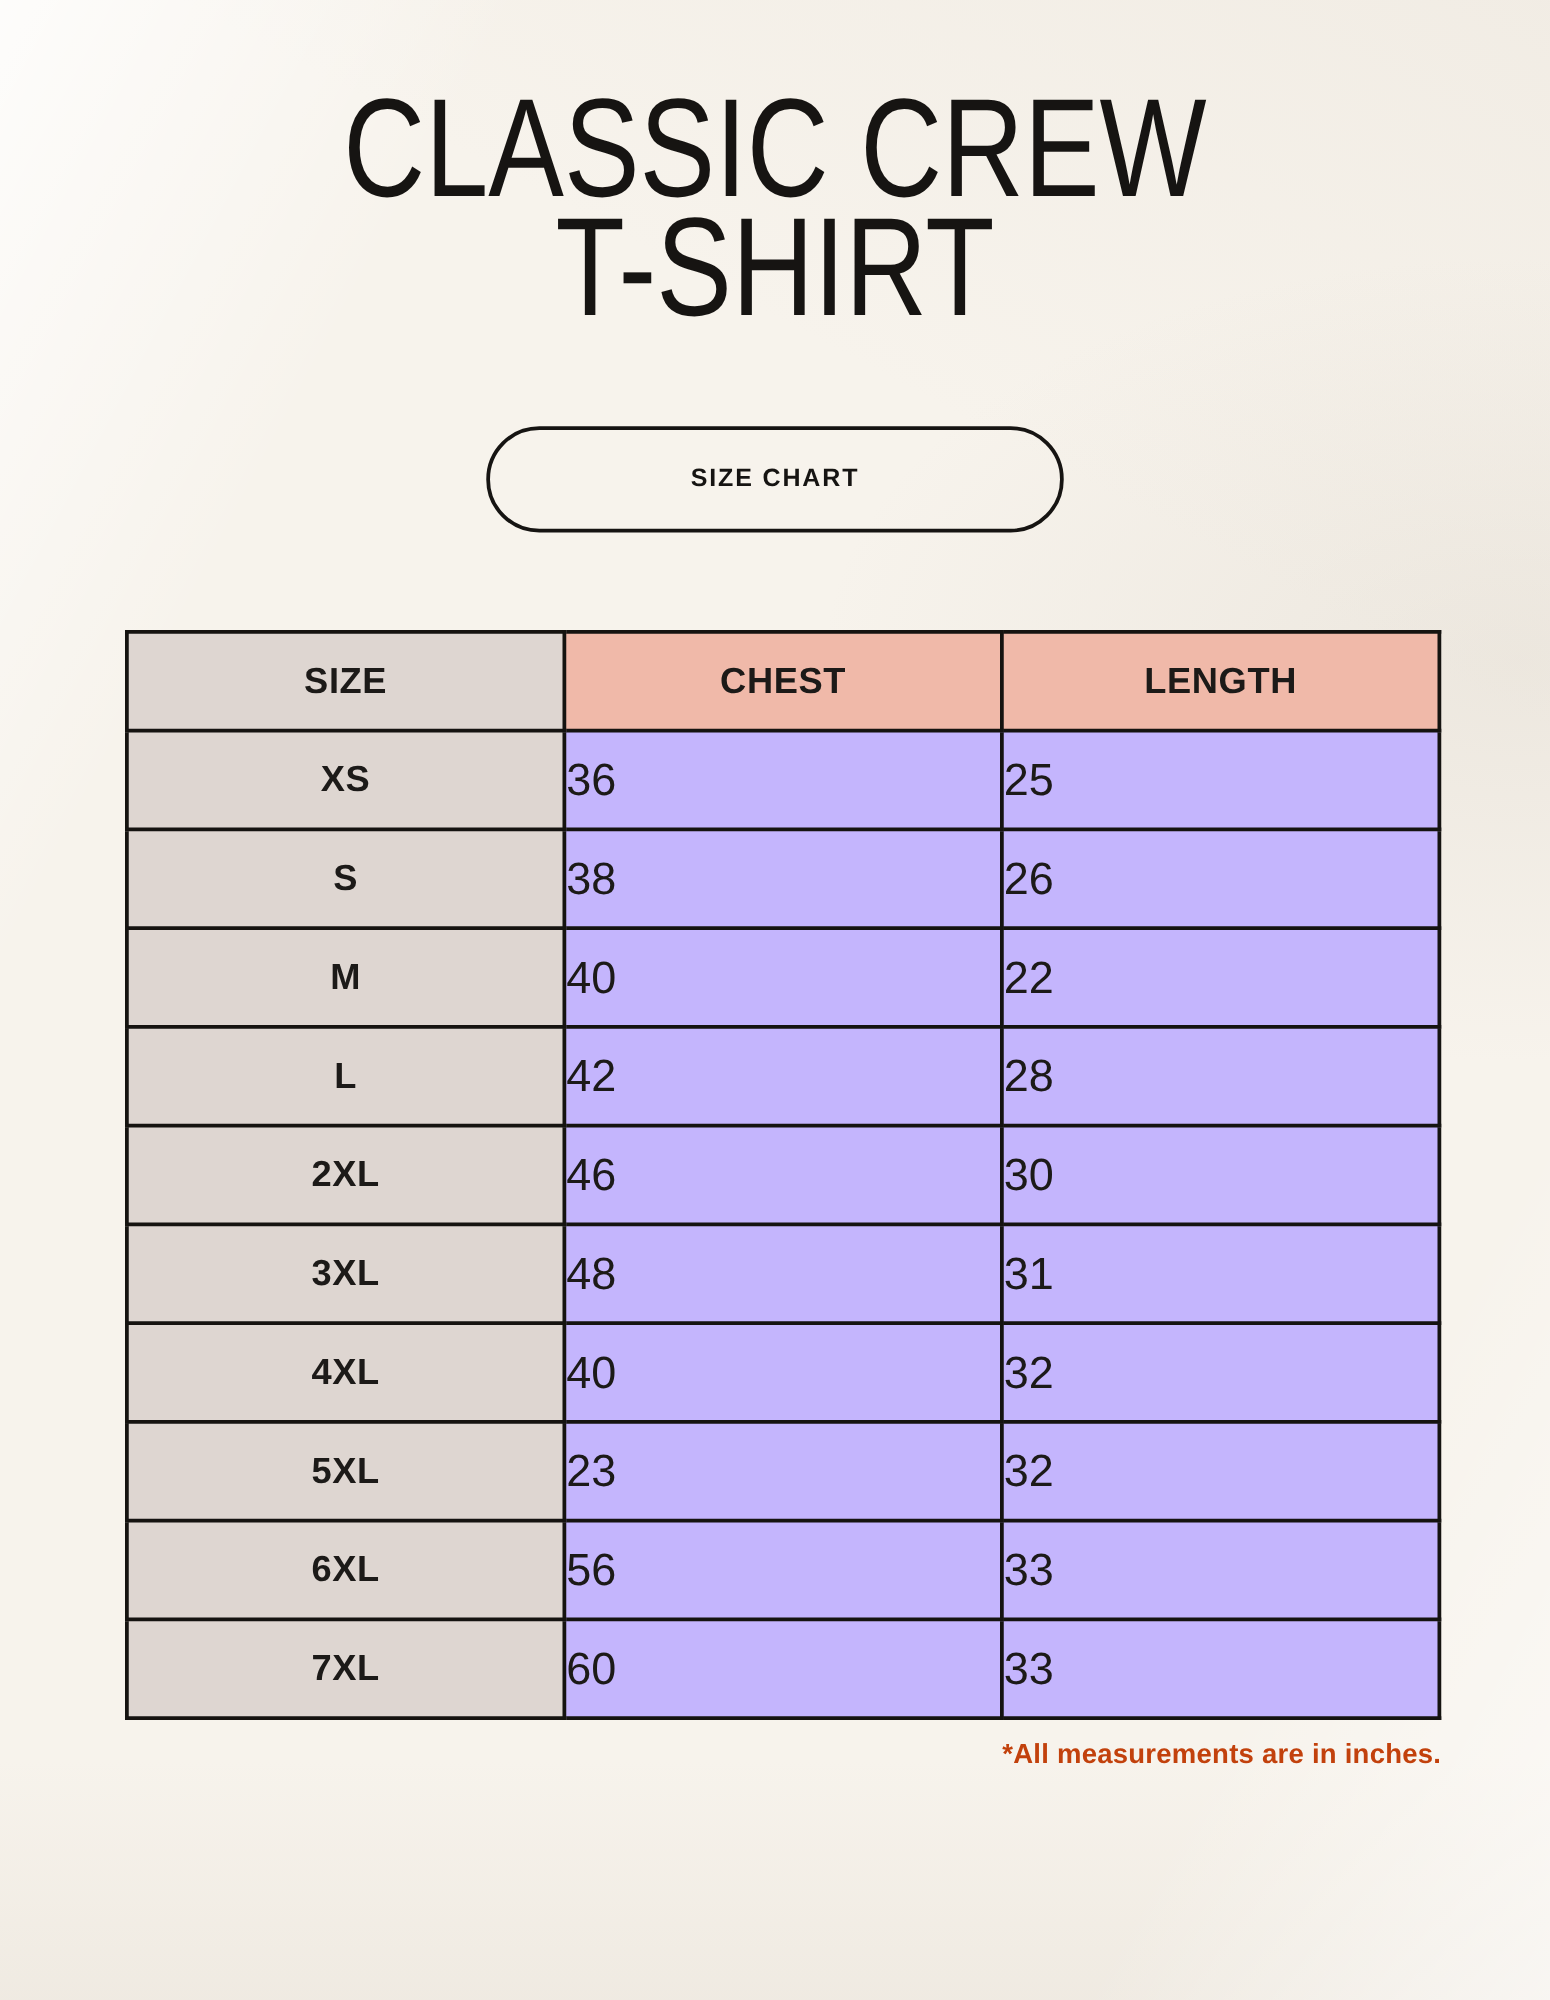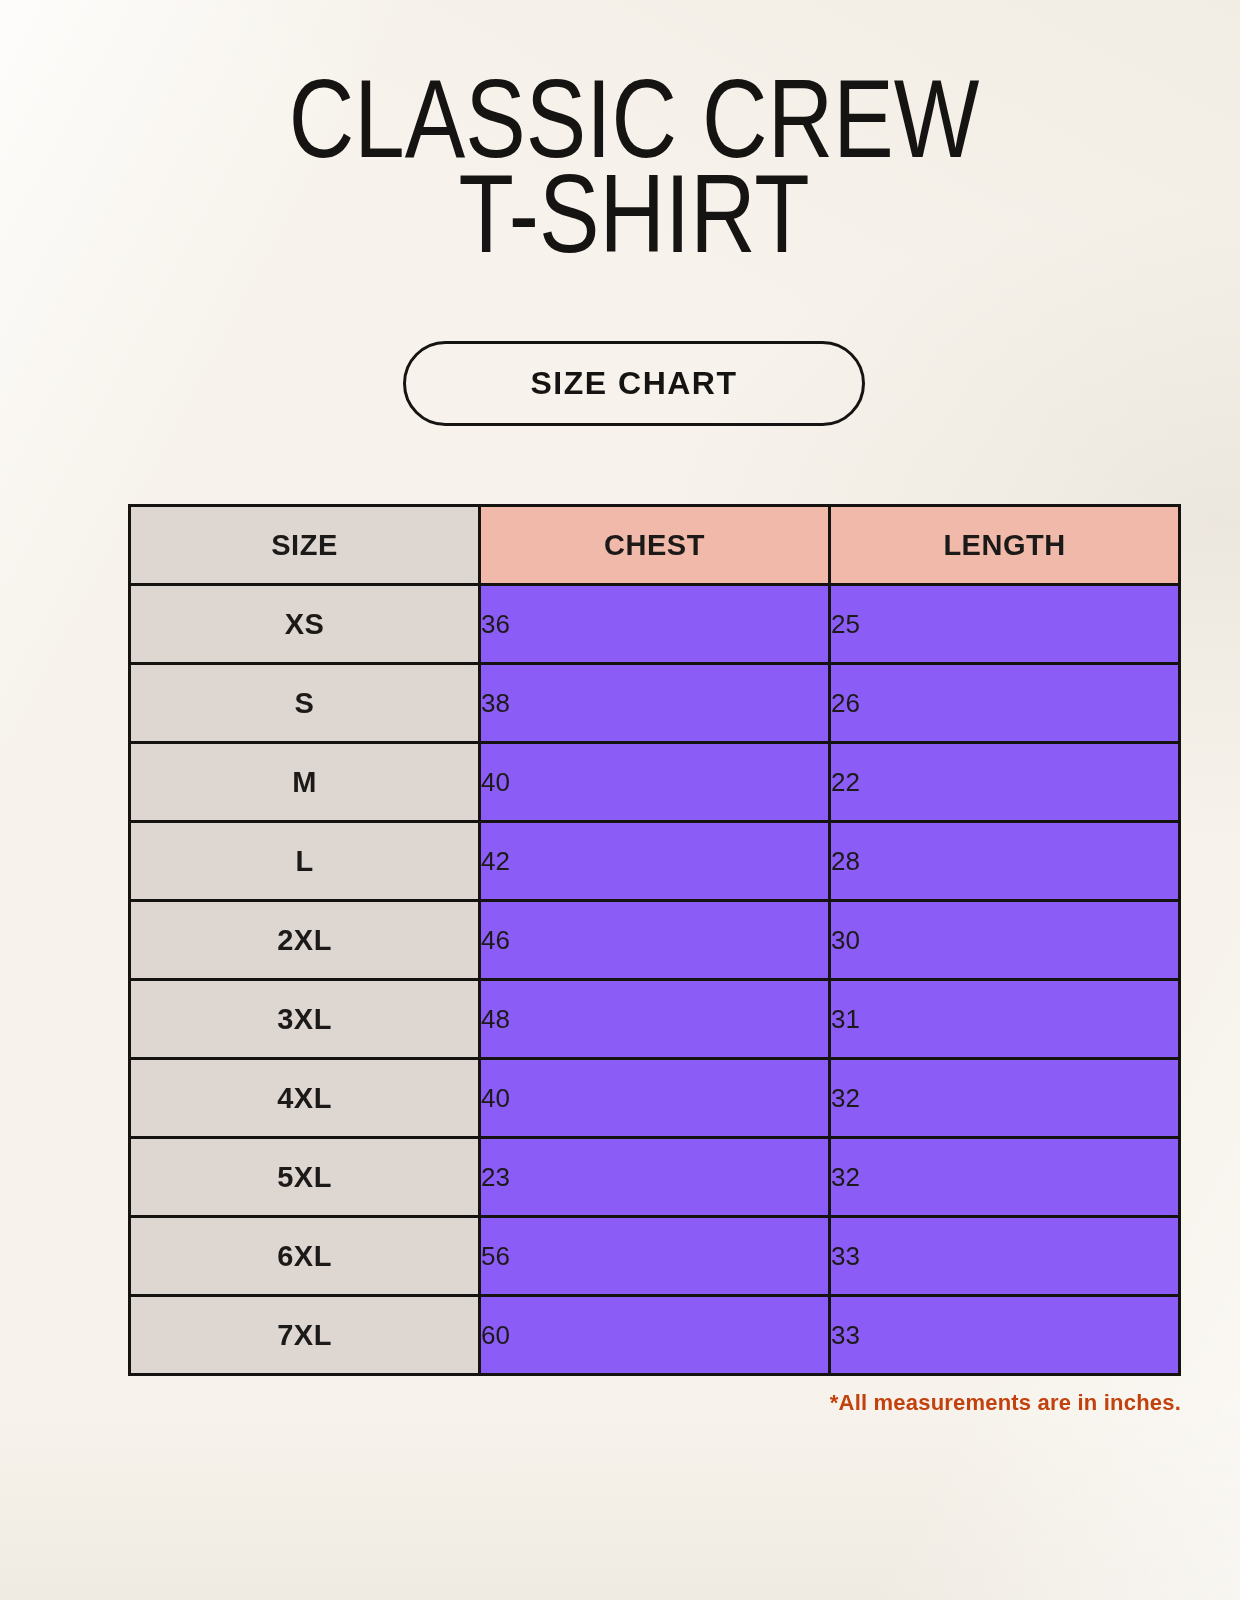--- a/index.html
+++ b/index.html
@@ -20,21 +20,21 @@
     position: absolute;
     inset: 0;
     pointer-events: none;
     background:
       linear-gradient(118deg, rgba(255,255,255,0.8) 0%, rgba(255,255,255,0) 20%),
       linear-gradient(298deg, rgba(255,255,255,0.55) 0%, rgba(255,255,255,0) 18%),
       radial-gradient(900px 520px at 98% 33%, rgba(214,206,194,0.32), rgba(214,206,194,0) 62%),
       linear-gradient(208deg, rgba(221,213,201,0.22) 0%, rgba(221,213,201,0) 26%),
       linear-gradient(180deg, rgba(255,255,255,0) 88%, rgba(227,220,209,0.38) 100%);
   }
-  .content { position: relative; z-index: 1; padding-left: 28px; }
+  .content { position: relative; z-index: 1; }
 
   .title {
     padding-top: 72px;
     text-align: center;
     font-size: 112px;
     line-height: 0.845;
     font-weight: 400;
     letter-spacing: 0px;
     transform: scaleX(0.81);
     transform-origin: 50% 50%;
@@ -47,21 +47,21 @@
     display: flex;
     align-items: center;
     justify-content: center;
     width: 462px;
     height: 85px;
     margin: 80px auto 0 auto;
     border: 3px solid #161412;
     border-radius: 44px;
     background: transparent;
     font-family: "Liberation Sans", sans-serif;
-    font-size: 32px;
+    font-size: 20px;
     font-weight: 700;
     letter-spacing: 1.5px;
     color: #161412;
     cursor: pointer;
   }
 
   .table-wrap {
     margin: 78px 0 0 100px;
     width: 1053px;
   }
@@ -83,22 +83,22 @@
   .size-table thead th.col-size { background: #ded6d1; }
   .size-table thead th.col-chest,
   .size-table thead th.col-length { background: #f0b9a9; }
   .size-table tbody th {
     background: #ded6d1;
     font-size: 29px;
     font-weight: 700;
     letter-spacing: 0.5px;
   }
   .size-table tbody td {
-    background: #8b5cf6;
-    font-size: 26px;
+    background: #c4b5fd;
+    font-size: 36px;
     font-weight: 400;
   }
 
   .footnote {
     width: 1053px;
     margin: 14px 0 0 100px;
     text-align: right;
     font-size: 22px;
     font-weight: 700;
     letter-spacing: 0.2px;

